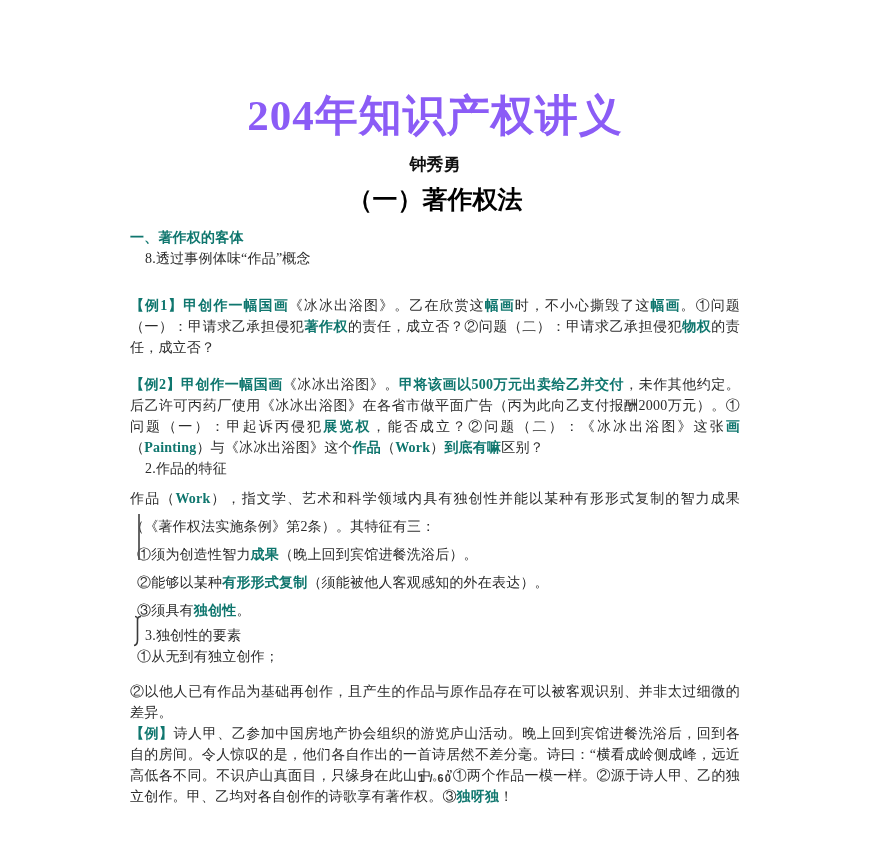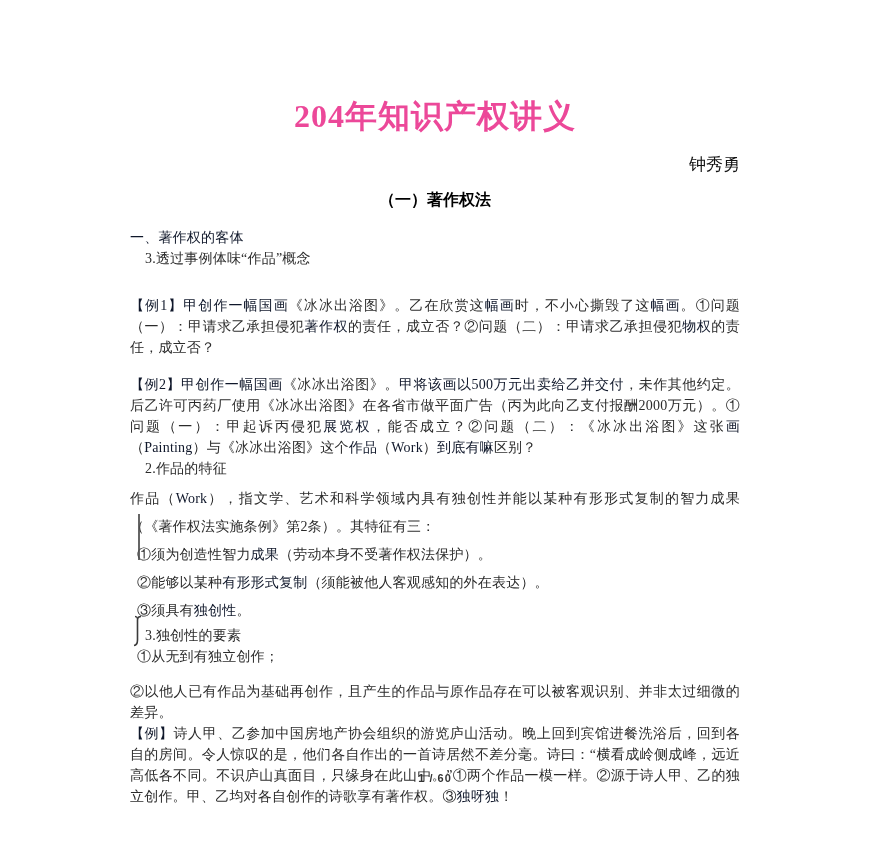--- a/index.html
+++ b/index.html
@@ -15,39 +15,39 @@
     width: 870px;
     height: 842px;
     background: #ffffff;
     box-sizing: border-box;
     padding: 90px 130px 0 130px;
     font-family: "Liberation Serif", "DejaVu Serif", serif;
     color: #262626;
   }
   .doc-title {
     margin: 0 0 12px 0;
-    font-size: 32px;
+    font-size: 43px;
     line-height: 52px;
     font-weight: bold;
-    color: #ec4899;
+    color: #8b5cf6;
     text-align: center;
     letter-spacing: 1px;
     white-space: nowrap;
   }
   .doc-author {
     margin: 0 0 10px 0;
     font-size: 17px;
     line-height: 22px;
-    font-weight: normal;
+    font-weight: bold;
     color: #111;
-    text-align: right;
+    text-align: center;
   }
   .doc-section {
     margin: 0 0 14px 0;
-    font-size: 16px;
+    font-size: 25px;
     line-height: 27px;
     font-weight: bold;
     color: #000;
     text-align: center;
   }
   .para {
     margin: 0;
     font-size: 14px;
     line-height: 21px;
     color: #2b2b2b;
@@ -55,21 +55,21 @@
     text-align: justify;
   }
   .lh20 { line-height: 28px; }
   .h1 { font-weight: bold; color: #000; }
   .ind1 { padding-left: 15px; }
   .ind2 { padding-left: 7px; }
   .mt26 { margin-top: 26px; }
   .mt8  { margin-top: 16px; }
   .mt6  { margin-top: 6px; }
   .mt14 { margin-top: 14px; }
-  .b { font-weight: normal; color: #0f172a; }
+  .b { font-weight: bold; color: #0f766e; }
   .page-footer {
     position: absolute;
     top: 772px;
     left: 0;
     width: 870px;
     text-align: center;
     font-size: 11px;
     font-weight: bold;
     color: #333;
     font-family: "Liberation Sans", sans-serif;
@@ -97,26 +97,26 @@
 <body>
 
 <div class="page">
 
   <h1 class="doc-title">204年知识产权讲义</h1>
   <div class="doc-author">钟秀勇</div>
   <div class="doc-section">（一）著作权法</div>
 
   <main>
     <p class="para h1"><span class="b">一、著作权的客体</span></p>
-    <p class="para ind1"><span>3.透过事例体味“作品”概念</span></p>
+    <p class="para ind1"><span>8.透过事例体味“作品”概念</span></p>
     <p class="para mt26"><span class="b">【例1】甲创作一幅国画</span><span>《冰冰出浴图》。乙在欣赏这</span><span class="b">幅画</span><span>时，不小心撕毁了这</span><span class="b">幅画</span><span>。①问题（一）：甲请求乙承担侵犯</span><span class="b">著作权</span><span>的责任，成立否？②问题（二）：甲请求乙承担侵犯</span><span class="b">物权</span><span>的责任，成立否？</span></p>
     <p class="para mt8"><span class="b">【例2】甲创作一幅国画</span><span>《冰冰出浴图》。</span><span class="b">甲将该画以500万元出卖给乙并交付</span><span>，未作其他约定。后乙许可丙药厂使用《冰冰出浴图》在各省市做平面广告（丙为此向乙支付报酬2000万元）。①问题（一）：甲起诉丙侵犯</span><span class="b">展览权</span><span>，能否成立？②问题（二）：《冰冰出浴图》这张</span><span class="b">画</span><span>（</span><span class="b">Painting</span><span>）与《冰冰出浴图》这个</span><span class="b">作品</span><span>（</span><span class="b">Work</span><span>）</span><span class="b">到底有嘛</span><span>区别？</span></p>
     <p class="para ind1"><span>2.作品的特征</span></p>
     <p class="para lh20 mt6"><span>作品（</span><span class="b">Work</span><span>），指文学、艺术和科学领域内具有独创性并能以某种有形形式复制的智力成果（《著作权法实施条例》第2条）。其特征有三：</span></p>
-    <p class="para lh20 ind2"><span>①须为创造性智力</span><span class="b">成果</span><span>（劳动本身不受著作权法保护）。</span></p>
+    <p class="para lh20 ind2"><span>①须为创造性智力</span><span class="b">成果</span><span>（晚上回到宾馆进餐洗浴后）。</span></p>
     <p class="para lh20 ind2"><span>②能够以某种</span><span class="b">有形形式复制</span><span>（须能被他人客观感知的外在表达）。</span></p>
     <p class="para lh20 ind2"><span>③须具有</span><span class="b">独创性</span><span>。</span></p>
     <p class="para ind1"><span>3.独创性的要素</span></p>
     <p class="para ind2"><span>①从无到有独立创作；</span></p>
     <p class="para mt14"><span>②以他人已有作品为基础再创作，且产生的作品与原作品存在可以被客观识别、并非太过细微的差异。</span></p>
     <p class="para"><span class="b">【例】</span><span>诗人甲、乙参加中国房地产协会组织的游览庐山活动。晚上回到宾馆进餐洗浴后，回到各自的房间。令人惊叹的是，他们各自作出的一首诗居然不差分毫。诗曰：“横看成岭侧成峰，远近高低各不同。不识庐山真面目，只缘身在此山中。”①两个作品一模一样。②源于诗人甲、乙的独立创作。甲、乙均对各自创作的诗歌享有著作权。③</span><span class="b">独呀独</span><span>！</span></p>
   </main>
 
   <div class="sel-line"></div>
 

